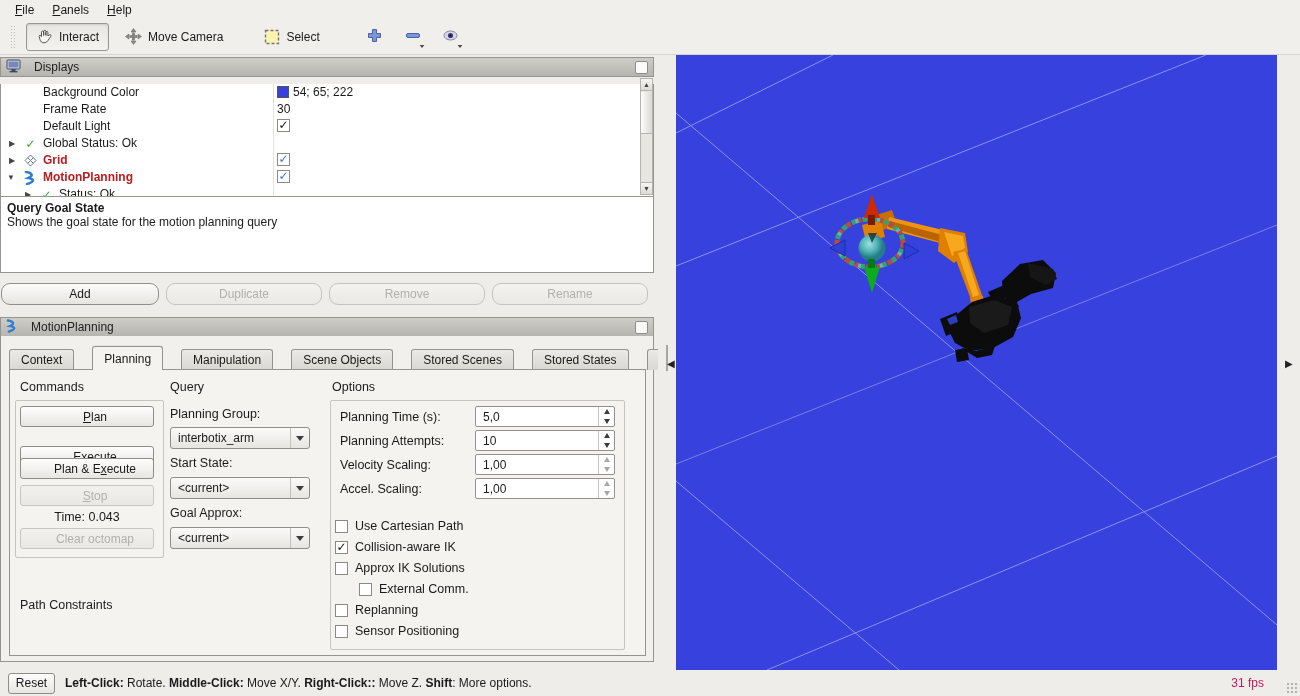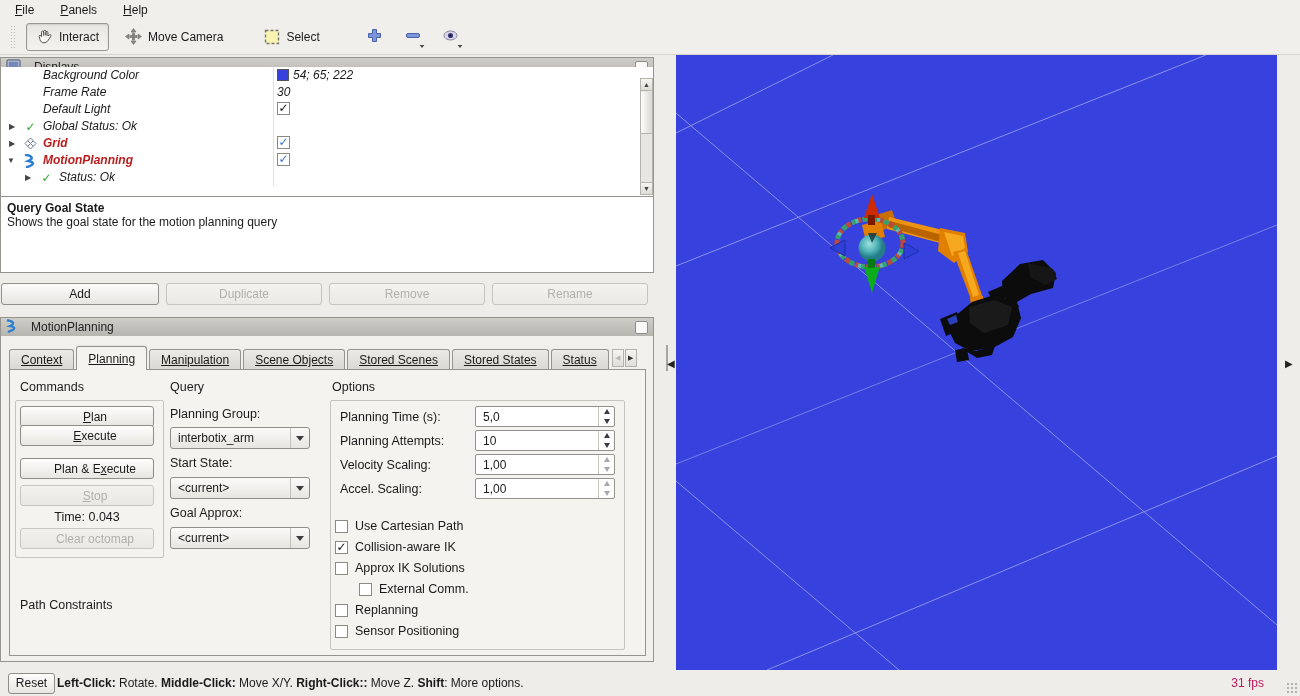--- a/index.html
+++ b/index.html
@@ -5,64 +5,64 @@
   * { box-sizing: border-box; }
   html,body { margin:0; padding:0; }
   body {
     width:1300px; height:696px; position:relative; overflow:hidden;
     font-family:"Liberation Sans","DejaVu Sans",sans-serif; font-size:12px; color:#1a1a1a;
     background:#efedea;
   }
   .abs { position:absolute; }
 
   
-  #menubar { left:0; top:0; width:1300px; height:19px; background:#f1efec; display:flex; align-items:center; padding-left:6px; gap:8px; }
+  #menubar { left:0; top:0; width:1300px; height:19px; background:#f1efec; display:flex; align-items:center; padding-left:6px; gap:0; }
   .menu-item { padding:1px 9px; cursor:default; }
   .mn { text-decoration:underline; }
   #toolbar { left:0; top:19px; width:1300px; height:36px; background:#f1efec; border-bottom:1px solid #d6d4cf; display:flex; align-items:center; padding-left:10px; gap:6px; }
   .tb-grip { width:6px; height:24px; background-image:radial-gradient(#b9b7b2 1px, transparent 1px); background-size:3px 3px; margin-right:4px; }
   .tool-btn { display:flex; align-items:center; gap:6px; padding:4px 9px; border-radius:3px; border:1px solid transparent; height:28px; }
   .tool-btn.pressed { border:1px solid #9a9892; background:linear-gradient(#e9e7e3,#f4f2ef); box-shadow:inset 0 1px 2px rgba(0,0,0,.12); }
   .tool-ico { width:17px; height:17px; display:inline-flex; align-items:center; justify-content:center; }
   .small-tool { width:26px; height:26px; display:flex; align-items:center; justify-content:center; position:relative; margin-left:6px; }
   .dd-corner { position:absolute; right:0px; bottom:1px; width:0; height:0; border-left:4px solid transparent; border-right:4px solid transparent; border-top:5px solid #4b4b4b; }
 
   
   #left { left:0; top:55px; width:658px; height:615px; }
   .panel-title { left:0; width:654px; height:20px; background:linear-gradient(#cfcdc8,#b7b5b0); border:1px solid #96948f; display:flex; align-items:center; padding:0 5px; gap:13px; font-size:12px; color:#222; }
   .panel-title .sq-btn { margin-left:auto; width:13px; height:13px; background:#fbfaf8; border:1px solid #8f8d88; border-radius:2px; }
 
-  #tree { left:0; top:12px; width:654px; height:143px; background:#fff; border:1px solid #96948f; border-top:none; overflow:hidden;font-style:italic; }
+  #tree { left:0; top:29px; width:654px; height:143px; background:#fff; border:1px solid #96948f; border-top:none; overflow:hidden; }
   .trow { position:relative; height:17px; display:flex; align-items:center; }
   .t-exp { position:absolute; font-size:8px; color:#444; top:4px; }
   .t-ico { position:absolute; left:22px; top:1px; width:15px; height:15px; display:flex; align-items:center; justify-content:center; }
   .t-label { position:absolute; left:42px; top:1px; white-space:nowrap; }
   .t-label.blue { color:#b91c1c; font-weight:bold; }
   .t-val { position:absolute; left:276px; top:1px; display:flex; align-items:center; gap:4px; }
   .swatch { width:12px; height:12px; border:1px solid #555; }
   .cb { width:13px; height:13px; background:#fff; border:1px solid #8b8984; display:inline-flex; align-items:center; justify-content:center; font-size:12px; line-height:11px; color:#111; }
   .cb.blue-check { color:#3a6fd8; }
   .vline { position:absolute; left:272px; top:0; width:1px; height:119px; background:#e4e2dd; }
   #tree-sb { position:absolute; left:640px; top:23px; width:13px; height:117px; background:#e8e6e1; border:1px solid #b5b3ae; }
   .sb-arrow { width:11px; height:12px; display:flex; align-items:center; justify-content:center; font-size:7px; color:#444; background:linear-gradient(#f6f5f2,#dedcd7); border-bottom:1px solid #b5b3ae; }
   .sb-arrow.bot { position:absolute; bottom:0; border-top:1px solid #b5b3ae; border-bottom:none; }
   .sb-thumb { position:absolute; top:13px; left:0; width:11px; height:42px; background:linear-gradient(90deg,#fdfdfc,#dad8d3); border-bottom:1px solid #b5b3ae; }
 
   #helpbox { left:0; top:141px; width:654px; height:77px; background:#fff; border:1px solid #96948f; padding:4px 6px; }
   #helpbox .h1 { font-weight:bold; }
 
-  .btnrow-btn { height:22px; border:1px solid #918f8a; border-radius:3px; background:linear-gradient(#fcfbfa,#e7e5e1); font-size:12px; display:flex; align-items:center; justify-content:center; }
+  .btnrow-btn { height:22px; border:1px solid #918f8a; border-radius:9px; background:linear-gradient(#fcfbfa,#e7e5e1); font-size:12px; display:flex; align-items:center; justify-content:center; }
   .btnrow-btn.disabled { color:#b2b0ab; border-color:#c6c4bf; background:linear-gradient(#f4f3f0,#ebe9e5); }
 
   #mp-title { top:262px; }
   #mp-body { left:0; top:281px; width:654px; height:326px; background:#f2f0ed; border:1px solid #96948f; border-top:none; }
 
   
   #tabs { position:absolute; left:8px; top:10px; height:24px; display:flex; align-items:flex-end; }
-  .tab { height:21px; padding:3px 11px 0 11px; border:1px solid #97948f; border-bottom:none; border-radius:3px 3px 0 0; background:linear-gradient(#eceae6,#d9d7d2); margin-right:2px; white-space:nowrap;text-decoration:underline; }
+  .tab { height:21px; padding:3px 11px 0 11px; border:1px solid #97948f; border-bottom:none; border-radius:3px 3px 0 0; background:linear-gradient(#eceae6,#d9d7d2); margin-right:18px; white-space:nowrap; }
   .tab.active { height:24px; background:#f4f3f0; font-size:12px; padding-top:5px; box-shadow:0 -1px 1px rgba(0,0,0,.05); position:relative; z-index:2; }
   .tab-scroll { width:12px; height:18px; border:1px solid #b3b1ac; background:linear-gradient(#f6f5f2,#e0ded9); display:flex; align-items:center; justify-content:center; font-size:7px; color:#333; margin-left:1px; align-self:center; }
   .tab-scroll.dis { color:#b9b7b2; }
   #tabpane { position:absolute; left:8px; top:33px; width:637px; height:287px; background:#f4f3f0; border:1px solid #97948f; }
 
   .sect-label { position:absolute; font-size:12.5px; }
   .group-box { position:absolute; border:1px solid #c6c4bf; border-radius:2px; }
 
   .cmd-btn { position:absolute; left:10px; width:134px; height:21px; border:1px solid #8f8d88; border-radius:3px; background:linear-gradient(#fdfdfc,#e8e6e2); display:flex; align-items:center; justify-content:center;padding-left:16px; }
   .cmd-btn.disabled { color:#b2b0ab; border-color:#c8c6c1; background:linear-gradient(#f2f1ee,#eae8e4); }
@@ -83,21 +83,21 @@
   .opt-check { position:absolute; left:325px; display:flex; align-items:center; gap:7px; font-size:12.5px; }
 
   
   #splitterL { left:658px; top:55px; width:18px; height:615px; background:#efedea; }
   #splitterL .dots { position:absolute; left:8px; top:290px; width:2px; height:26px; background-image:radial-gradient(#a8a6a1 1px, transparent 1px); background-size:2px 4px; }
   .collapse-arrow { position:absolute; font-size:10px; color:#222; }
   #rightstrip { left:1277px; top:55px; width:23px; height:615px; background:#efedea; }
   #viewport { left:676px; top:55px; width:601px; height:615px; background:#3641de; }
 
   
-  #statusbar { left:0; top:670px; width:1300px; height:26px; background:#efedea; display:flex; align-items:center; padding:0 8px; gap:2px; }
+  #statusbar { left:0; top:670px; width:1300px; height:26px; background:#efedea; display:flex; align-items:center; padding:0 8px; gap:10px; }
   #reset-btn { width:47px; height:21px; border:1px solid #8f8d88; border-radius:3px; background:linear-gradient(#fdfdfc,#e8e6e2); display:flex; align-items:center; justify-content:center; }
   #fps { margin-left:auto; padding-right:28px; color:#be185d; }
   #corner-grip { position:absolute; right:2px; bottom:2px; width:12px; height:12px; background-image:radial-gradient(#b2b0ab 1px, transparent 1px); background-size:4px 4px; }
   b { font-weight:bold; }
 </style>
 </head>
 <body>
 
 <div id="menubar" class="abs">
   <span class="menu-item"><span class="mn">F</span><span>ile</span></span>
@@ -273,21 +273,21 @@
     <div id="tabpane">
 
       <div class="sect-label" style="left:10px; top:10px;">Commands</div>
       <div class="sect-label" style="left:160px; top:10px;">Query</div>
       <div class="sect-label" style="left:322px; top:10px;">Options</div>
 
       <div class="group-box" style="left:5px; top:30px; width:149px; height:158px;"></div>
       <div class="cmd-btn" style="top:36px;">
         <span><span></span><span class="mn">P</span><span>lan</span></span>
       </div>
-      <div class="cmd-btn" style="top:55px;">
+      <div class="cmd-btn" style="top:76px;">
         <span><span></span><span class="mn">E</span><span>xecute</span></span>
       </div>
       <div class="cmd-btn" style="top:88px;">
         <span><span>Plan &amp; E</span><span class="mn">x</span><span>ecute</span></span>
       </div>
       <div class="cmd-btn disabled" style="top:115px;">
         <span><span></span><span class="mn">S</span><span>top</span></span>
       </div>
       <div class="abs" style="left:10px; top:140px; width:134px; text-align:center; font-size:12.5px;">Time: 0.043</div>
       <div class="cmd-btn disabled" style="top:158px;">Clear octomap</div>

